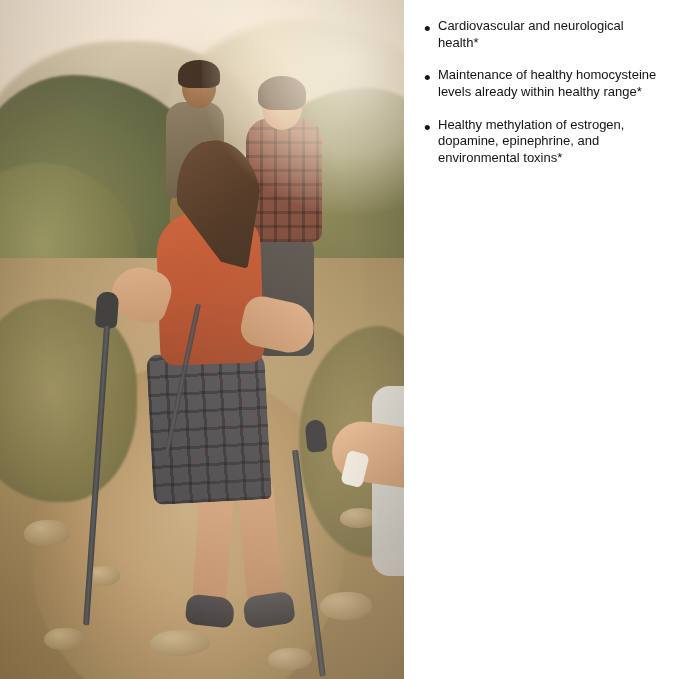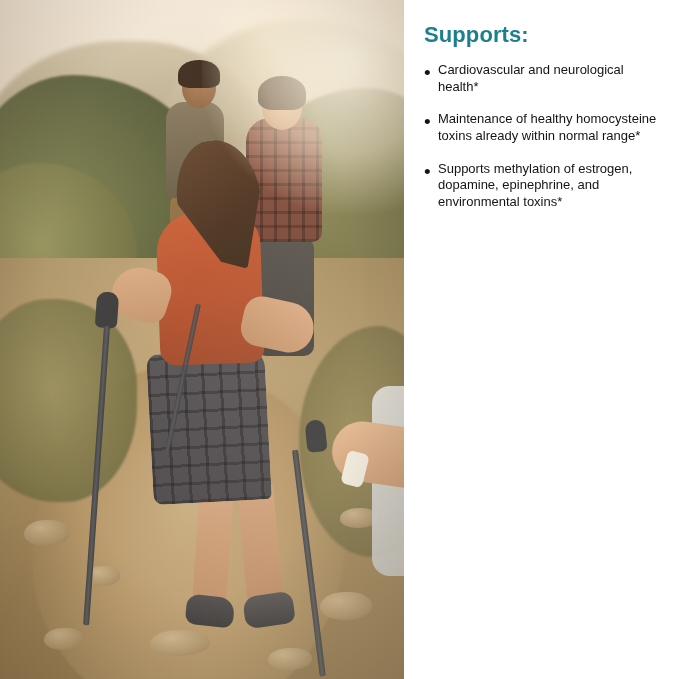--- a/index.html
+++ b/index.html
@@ -443,23 +443,22 @@
     <div class="pole" style="left:196px; top:304px; width:5px; height:150px; transform:rotate(12deg); transform-origin: top center; opacity:.85;"></div>
 
     <div class="ph-haze"></div>
     <div class="ph-warm"></div>
     <div class="ph-vignette"></div>
   </div>
 
   <div class="panel-divider"></div>
 
   <div class="panel">
-    <div class="supports-title">Supports:</div>
 
     <ul class="bullet-list">
       <li class="bullet-item">Cardiovascular and neurological health*</li>
-      <li class="bullet-item">Maintenance of healthy homocysteine toxins already within normal range*</li>
-      <li class="bullet-item">Supports methylation of estrogen, dopamine, epinephrine, and environmental toxins*</li>
+      <li class="bullet-item">Maintenance of healthy homocysteine levels already within healthy range*</li>
+      <li class="bullet-item">Healthy methylation of estrogen, dopamine, epinephrine, and environmental toxins*</li>
     </ul>
 
   </div>
 
 </div>
 
 </body></html>

